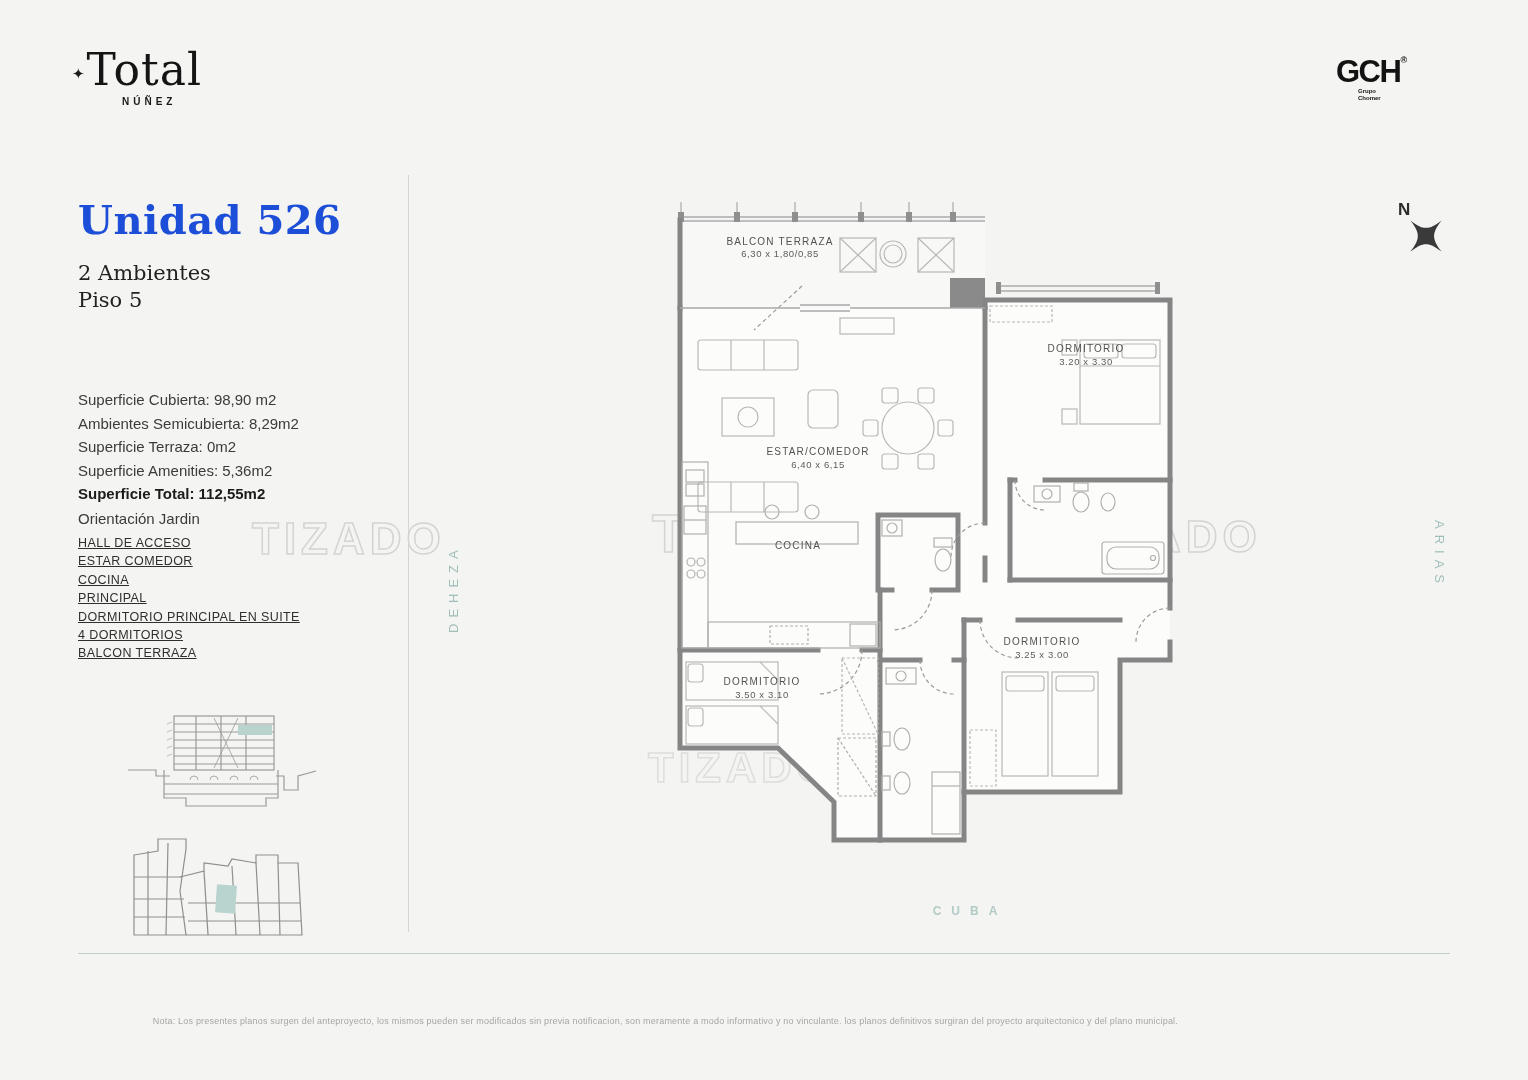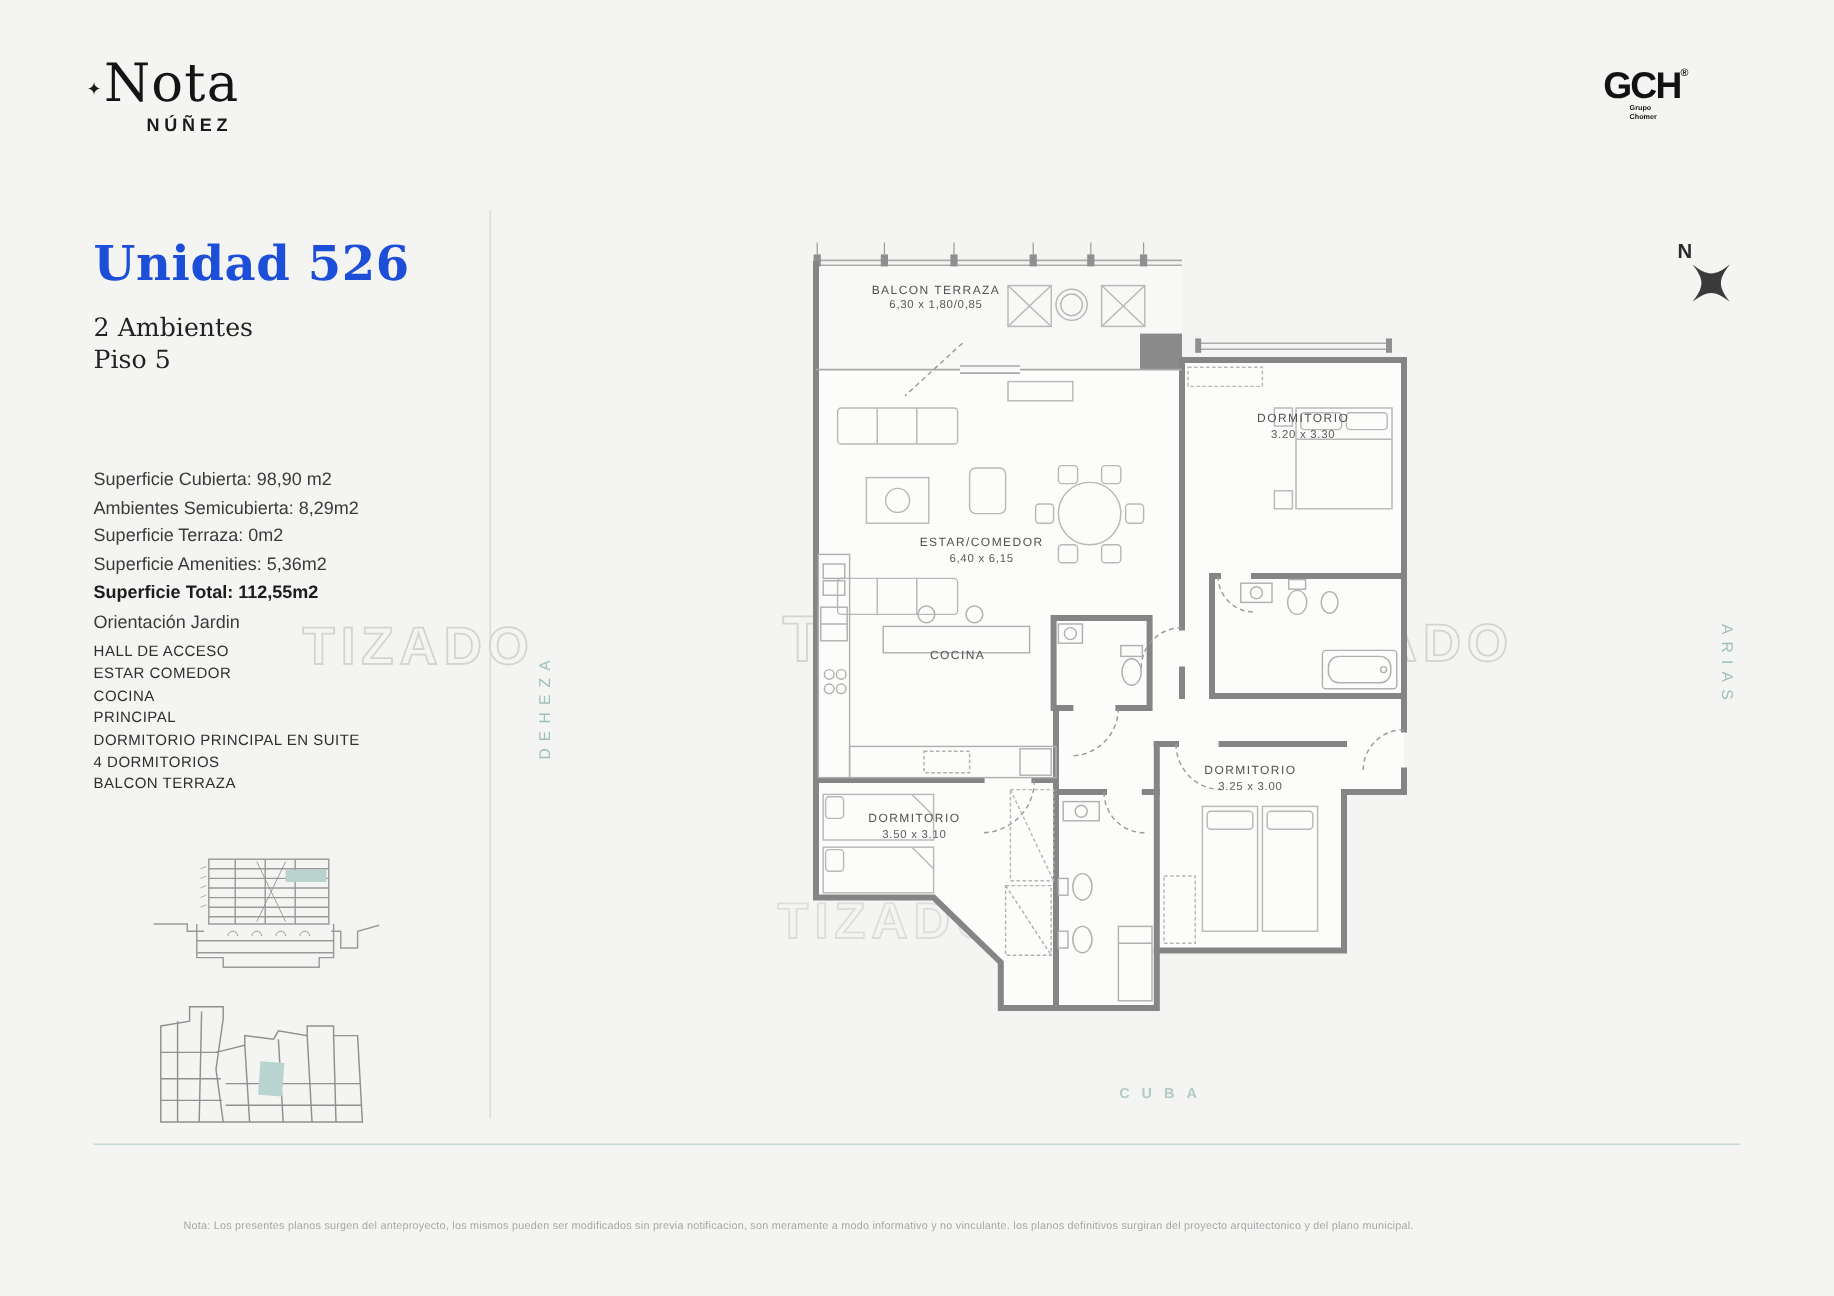--- a/index.html
+++ b/index.html
@@ -5,38 +5,38 @@
   html,body{margin:0;padding:0;}
   body{width:1528px;height:1080px;position:relative;background:#f4f4f2;
        font-family:"Liberation Sans",sans-serif;color:#2e2e2e;overflow:hidden;}
   .abs{position:absolute;}
 
   
   .brand{left:72px;top:48px;}
   .brand-row{display:flex;align-items:center;font-family:"DejaVu Serif","Liberation Serif",serif;}
   .brand-mark{font-size:15px;color:#1b1b1b;margin-right:2px;transform:translateY(4px);}
   .brand-name{font-size:44px;color:#141414;letter-spacing:1px;line-height:1;}
-  .brand-loc{font-size:15px;letter-spacing:4px;color:#1b1b1b;margin:4px 0 0 50px;font-weight:bold;}
+  .brand-loc{font-size:10px;letter-spacing:4px;color:#1b1b1b;margin:4px 0 0 50px;font-weight:bold;}
 
   
   .dev{left:1336px;top:56px;width:100px;}
   .dev-name{font-family:"Liberation Sans",sans-serif;font-weight:bold;font-size:31px;
             letter-spacing:-1.5px;color:#121212;line-height:1;}
   .dev-reg{font-size:9px;vertical-align:top;font-weight:bold;}
   .dev-sub{font-size:6px;color:#121212;margin:1px 0 0 22px;line-height:1.2;font-weight:bold;}
 
   
   .unit-title{left:78px;top:196px;font-family:"DejaVu Serif","Liberation Serif",serif;
               font-size:40px;font-weight:600;color:#1d4ed8;letter-spacing:.5px;}
   .unit-sub{left:78px;top:260px;font-family:"DejaVu Serif","Liberation Serif",serif;
             font-size:21px;color:#222;line-height:27px;}
   .surfaces{left:78px;top:388px;font-size:15px;color:#3b3b3b;line-height:23.5px;}
   .surfaces .total{font-weight:bold;color:#1c1c1c;}
   .surfaces .orient{margin-top:1px;}
-  .rooms{left:78px;top:534px;font-size:12.5px;color:#2f2f2f;line-height:18.4px;letter-spacing:.4px;}
+  .rooms{left:78px;top:534px;font-size:12.5px;color:#2f2f2f;line-height:18.4px;letter-spacing:.4px;text-decoration:underline;}
 
   
   .vline{left:408px;top:175px;width:1px;height:757px;background:#cfd6d3;}
   .hline{left:78px;top:953px;width:1372px;height:1px;background:#bed2cd;}
 
   
   .street{color:#9fbeb8;font-size:13px;font-weight:500;letter-spacing:6px;}
   .street-w{left:446px;top:508px;height:125px;writing-mode:vertical-rl;transform:rotate(180deg);}
   .street-e{left:1432px;top:520px;height:120px;writing-mode:vertical-rl;}
   .street-s{left:860px;top:904px;width:220px;text-align:center;letter-spacing:10px;
@@ -67,21 +67,21 @@
 <body>
 
 <div class="abs wm wm1">TIZADO</div>
 <div class="abs wm wm2">TIZADO</div>
 <div class="abs wm wm3">TIZADO</div>
 <div class="abs wm wm4">TIZADO</div>
 
 <div class="abs brand">
   <div class="brand-row">
     <span class="brand-mark">✦</span>
-    <span class="brand-name">Nota</span>
+    <span class="brand-name">Total</span>
   </div>
   <div class="brand-loc">NÚÑEZ</div>
 </div>
 
 <div class="abs dev">
   <div class="dev-name"><span>GCH</span><span class="dev-reg">®</span></div>
   <div class="dev-sub">
     <div>Grupo</div>
     <div>Chomer</div>
   </div>

